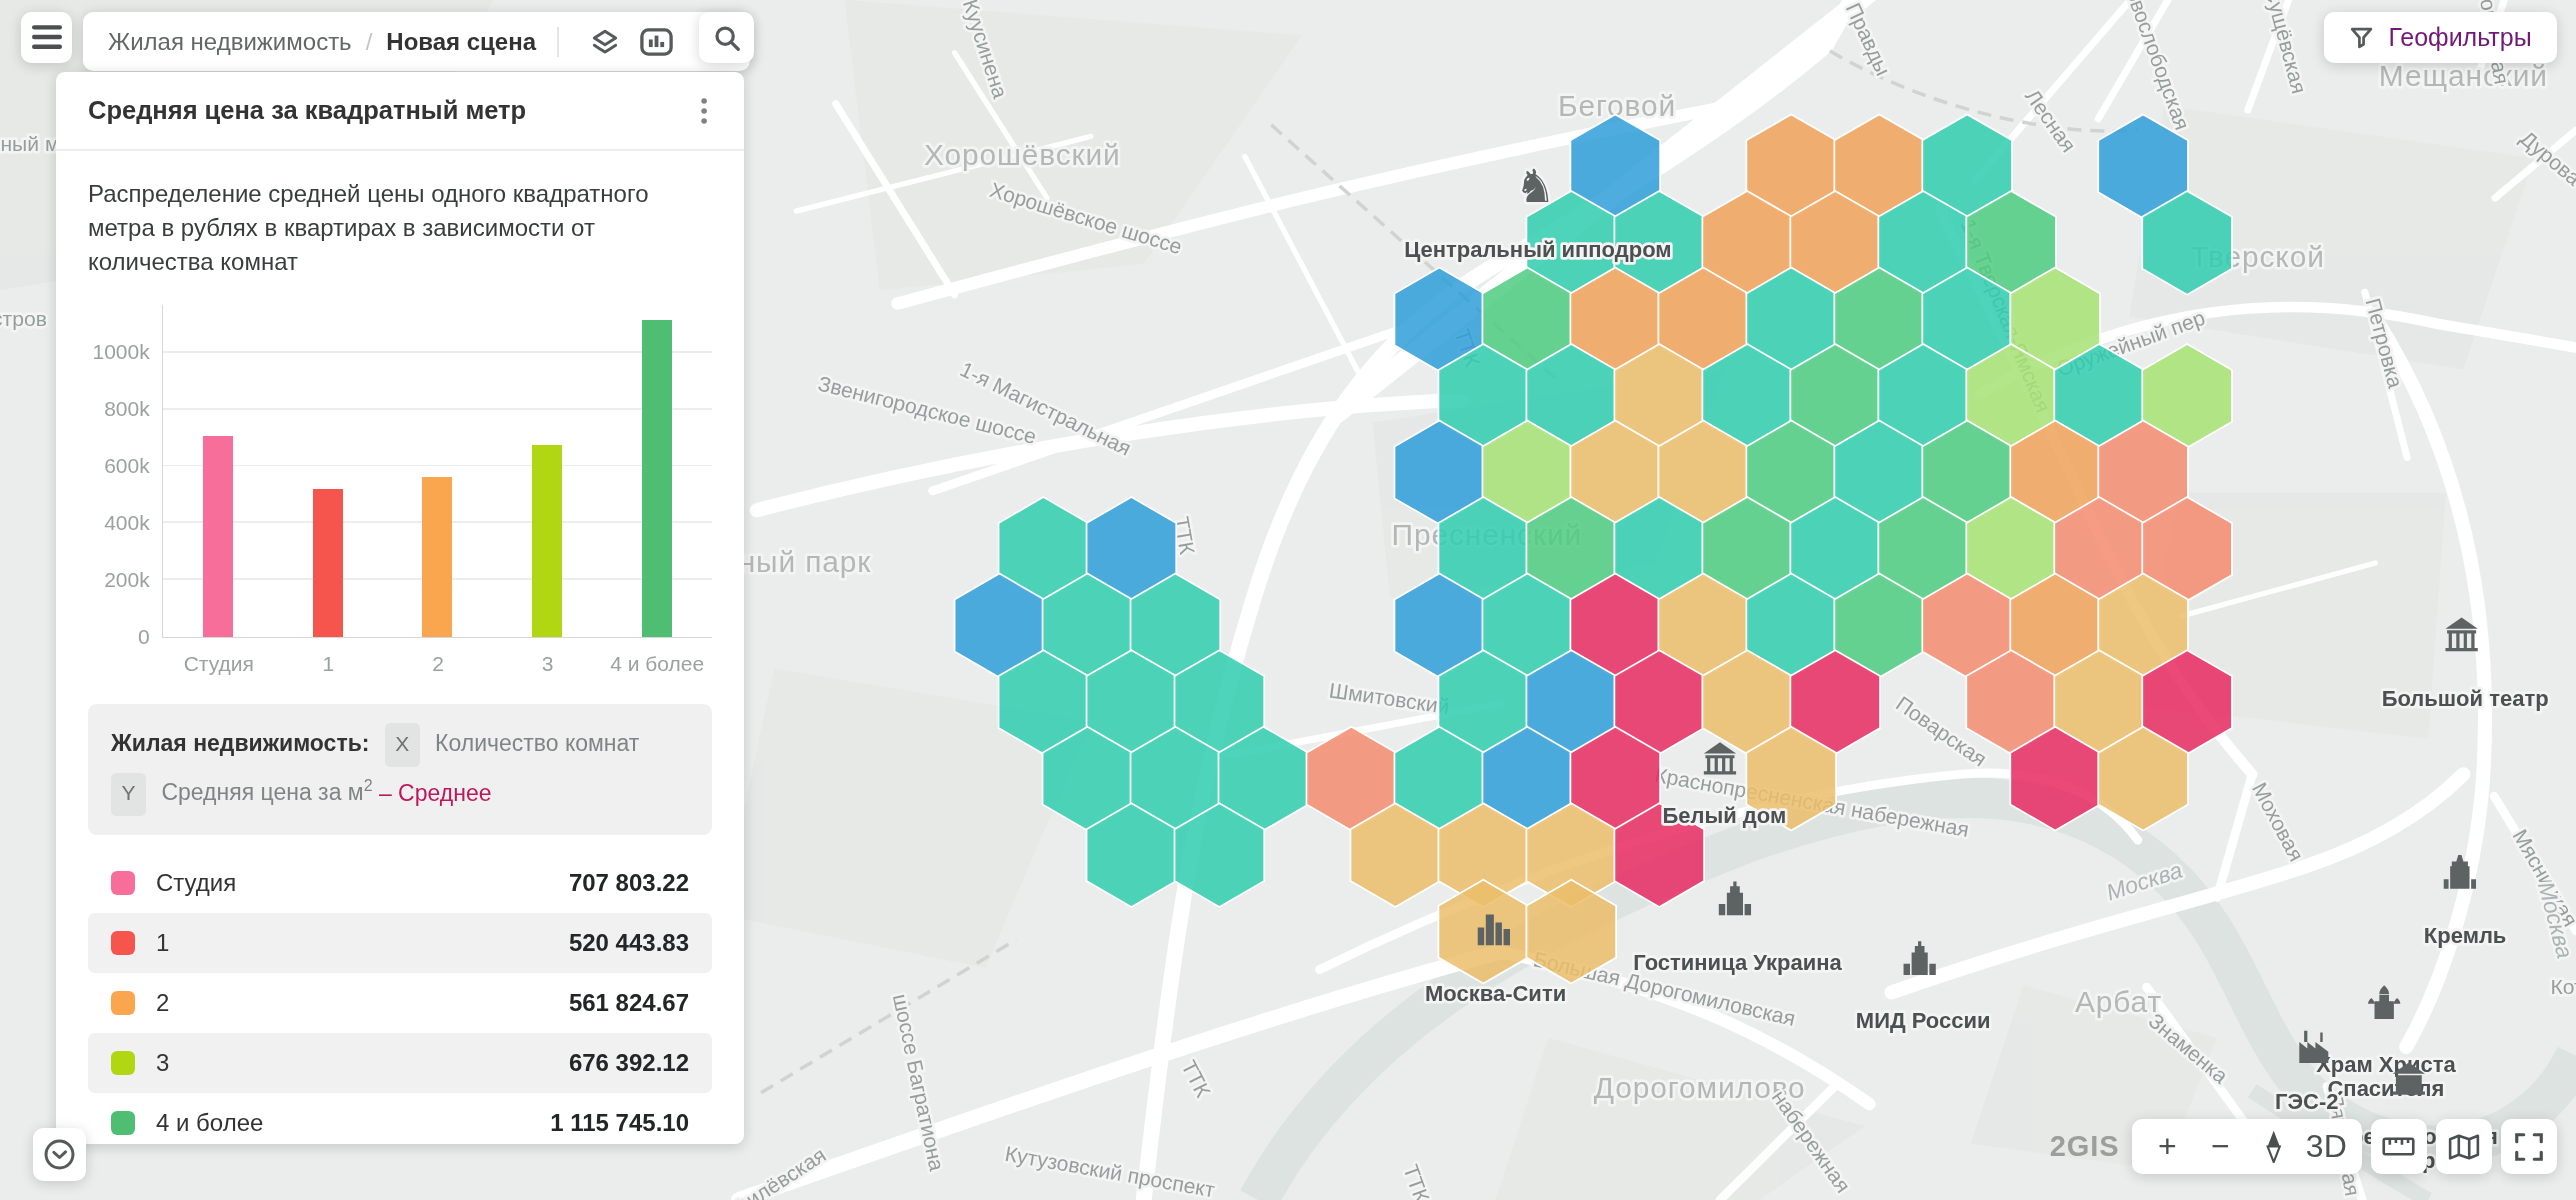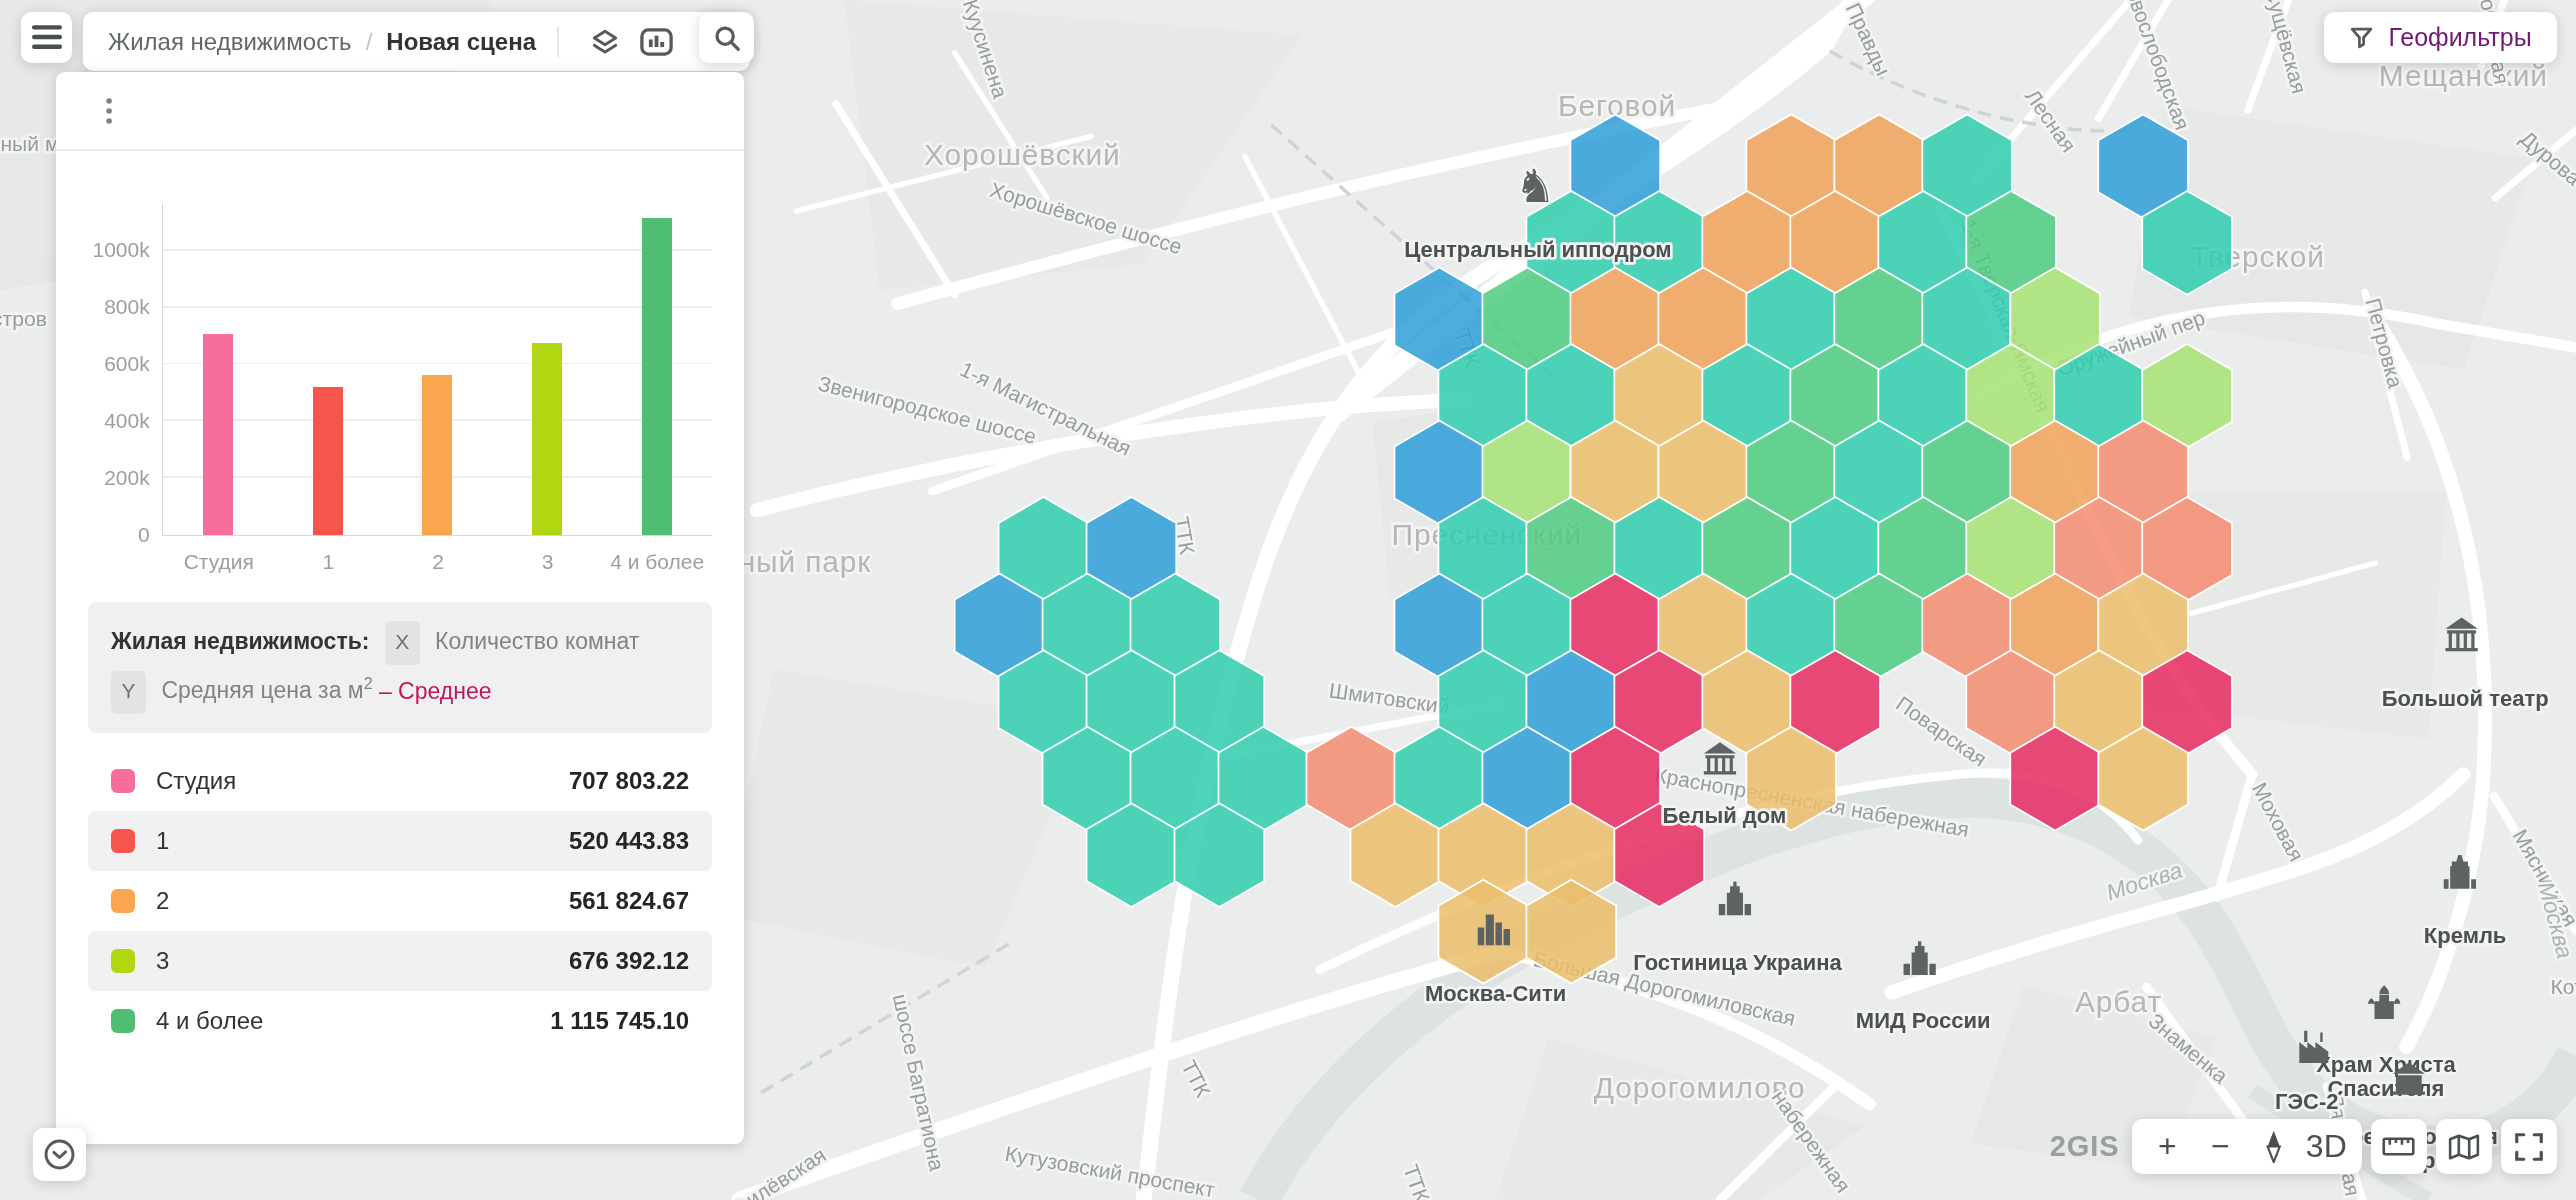--- a/index.html
+++ b/index.html
@@ -387,32 +387,34 @@
 
   <div class="card" id="geofilters-btn">
     <svg class="ic" width="25" height="25" viewBox="0 0 24 24" fill="none" stroke="#555a5a" stroke-width="2.6" stroke-linejoin="round">
       <path d="M3 4h18l-7 8v6.5L10 21v-9z"></path>
     </svg>
     <span>Геофильтры</span>
   </div>
 
   <div class="card" id="panel">
     <div class="panel-header">
+      <span class="panel-title">Средняя цена за квадратный метр</span>
       <span class="iconbtn" style="width:42px;height:42px;">
         <svg class="ic" width="6.2" height="28" viewBox="0 0 8 36">
           <g fill="#7d8282">
               <circle cx="4" cy="5" r="3.6"></circle>
               <circle cx="4" cy="18" r="3.6"></circle>
               <circle cx="4" cy="31" r="3.6"></circle>
             </g>
         </svg>
       </span>
     </div>
     <div class="panel-hr"></div>
     <div class="panel-body">
+      <div class="panel-desc">Распределение средней цены одного квадратного метра в рублях в квартирах в зависимости от количества комнат</div>
 
       <div id="chart">
         <div class="chart-wrap">
           <div class="chart-yaxis" id="chart-yaxis">
               <div class="ytick" style="bottom: 0%;">0</div>
               <div class="ytick" style="bottom: 17.1086%;">200k</div>
               <div class="ytick" style="bottom: 34.2173%;">400k</div>
               <div class="ytick" style="bottom: 51.3259%; margin-top: 12px;">600k</div>
               <div class="ytick" style="bottom: 68.4346%;">800k</div>
               <div class="ytick" style="bottom: 85.5432%;">1000k</div>

